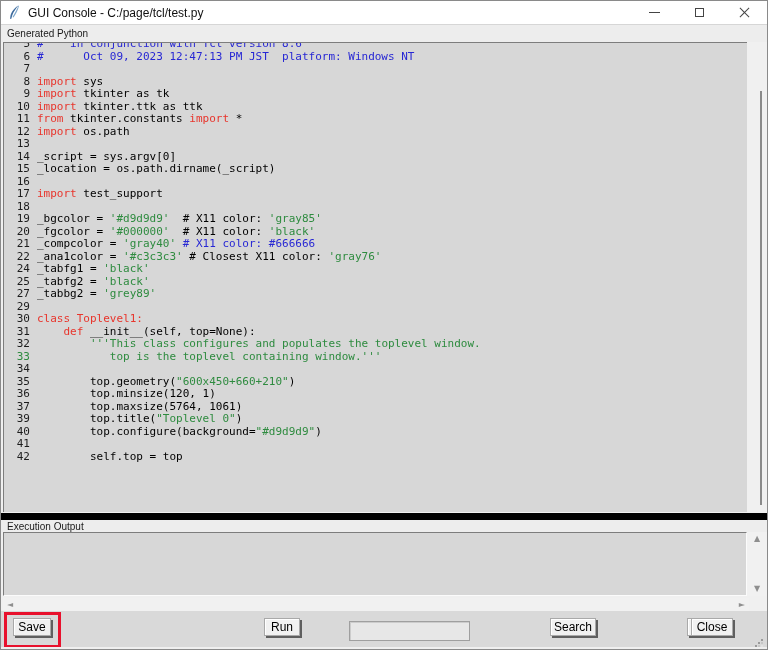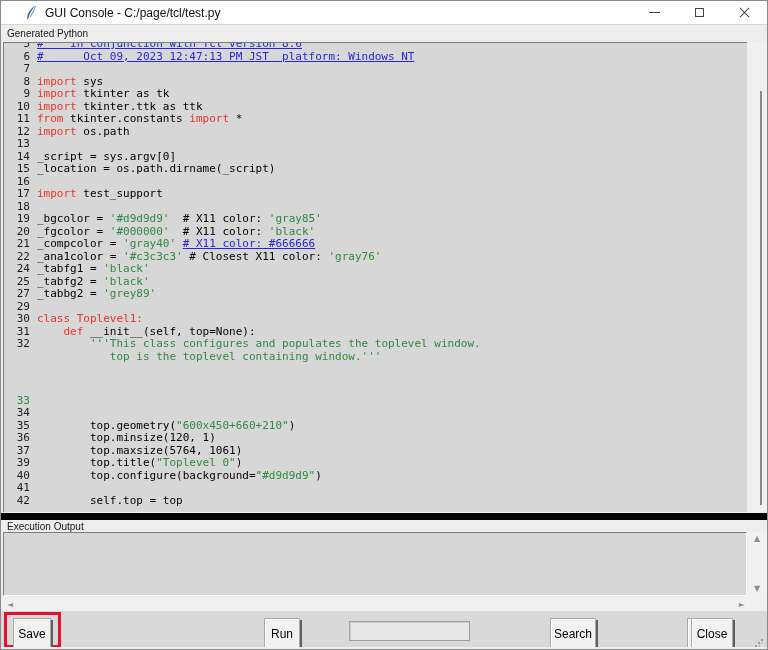--- a/index.html
+++ b/index.html
@@ -3,21 +3,21 @@
 <meta charset="utf-8">
 <style>
   * { margin:0; padding:0; box-sizing:border-box; }
   html,body { width:768px; height:650px; background:#c0c0c0; font-family:"Liberation Sans", sans-serif; }
   .window {
     position:relative; width:768px; height:650px; background:#f0f0f0;
     border:1px solid #8a8a8a; overflow:hidden;
   }
   
   .titlebar { position:absolute; left:0; top:0; width:100%; height:23px; background:#ffffff;
-    display:flex; align-items:center; padding-left:24px; }
+    display:flex; align-items:center; padding-left:7px; }
   .titlebar .app-icon { width:14px; height:15px; flex:0 0 auto; }
   .titlebar .title-text { margin-left:6px; font-size:12px; color:#101010; white-space:nowrap; }
   .win-controls { position:absolute; right:0; top:0; height:23px; display:flex; }
   .win-btn { width:45px; height:23px; display:flex; align-items:center; justify-content:center; }
   .glyph-min { width:11px; height:1px; background:#444; }
   .glyph-max { width:9px; height:9px; border:1px solid #444; }
   .glyph-close { position:relative; width:11px; height:11px; }
   .glyph-close::before,.glyph-close::after { content:""; position:absolute; left:-1px; top:5px; width:13px; height:1px; background:#444; }
   .glyph-close::before { transform:rotate(45deg); }
   .glyph-close::after { transform:rotate(-45deg); }
@@ -29,39 +29,39 @@
   
   .code-area { position:absolute; left:2px; top:41px; width:744px; height:470px;
     background:var(--codebg,#d7d7d7); border-top:1px solid #7d7d7d; border-left:1px solid #7d7d7d;
     overflow:hidden; }
   .code-lines { position:absolute; left:0; top:-5px; width:100%;
     font-family:"DejaVu Sans Mono", monospace; font-size:11px; line-height:12.5px; }
   .cl { display:flex; white-space:pre; }
   .ln { flex:0 0 26px; text-align:right; margin-right:7px; color:var(--lnc,#1c1c1c); }
   .ct { white-space:pre; }
   .tok-kw { color:var(--kw,#e8352c); }
-  .tok-str { color:var(--str,#2e8b3f);margin-top:44px; }
-  .tok-com { color:var(--com,#2727d4);text-decoration:underline; }
+  .tok-str { color:var(--str,#2e8b3f); }
+  .tok-com { color:var(--com,#2727d4); }
   .tok-pl { color:var(--pl,#000000); }
   
   .vscroll-code { position:absolute; left:746px; top:41px; width:20px; height:470px; background:#f0f0f0; }
   .vscroll-code .thumb-line { position:absolute; left:13px; top:49px; width:2px; height:414px; background:#8a8a8a; }
   .vscroll-out { position:absolute; left:746px; top:531px; width:20px; height:64px; background:#f1f1f1;
     display:flex; flex-direction:column; justify-content:space-between; align-items:center; padding:3px 0; }
   .arrow { font-size:8px; color:#8f8f8f; line-height:8px; font-family:"DejaVu Sans", sans-serif; }
   .hscroll { position:absolute; left:2px; top:597px; width:746px; height:13px; background:#f1f1f1;
     display:flex; justify-content:space-between; align-items:center; padding:0 4px; }
   
   .output-area { position:absolute; left:2px; top:531px; width:744px; height:64px;
     background:#d7d7d7; border-top:1px solid #7d7d7d; border-left:1px solid #7d7d7d;
     border-right:1px solid #fbfbfb; border-bottom:1px solid #fbfbfb; }
   
   .bottom-bar { position:absolute; left:0; top:610px; width:768px; height:36px; background:#d9d9d9; }
   .bottom-strip { position:absolute; left:0; top:646px; width:768px; height:4px; background:#efefef; }
-  .btn { position:absolute; height:32px; top:7px; display:flex; align-items:center; justify-content:center;
+  .btn { position:absolute; height:18px; top:7px; display:flex; align-items:center; justify-content:center;
     font-size:12px; color:#000; background:#f1f1f1; border:1px solid #a9a9a9;
     box-shadow:2px 2px 0 #5f5f5f, inset 1px 1px 0 #ffffff; cursor:default; }
   .btn-save  { left:12px;  width:38px; }
   .btn-run   { left:263px; width:36px; }
   .btn-search{ left:549px; width:46px; }
   .btn-top   { left:664px; width:32px;margin-left:22px; }
   .btn-close { left:690px; width:42px; }
   .save-annotation { position:absolute; left:3px; top:1px; width:57px; height:36px;
     border:3px solid #e8112d; pointer-events:none; }
   .run-entry { position:absolute; left:348px; top:10px; width:121px; height:20px;

